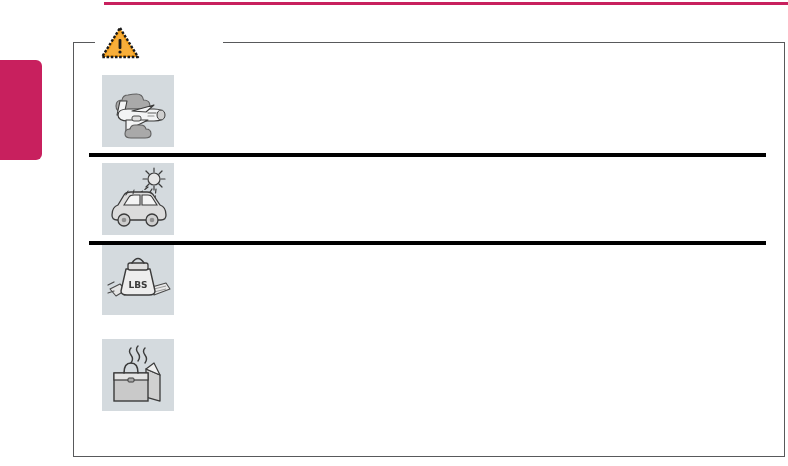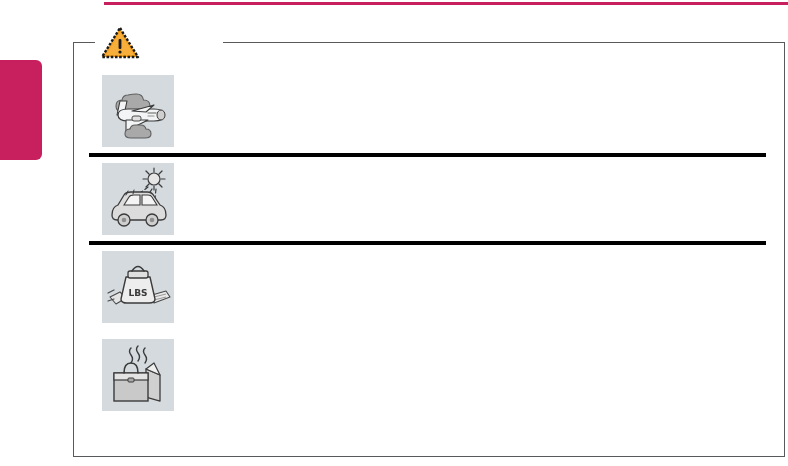--- a/index.html
+++ b/index.html
@@ -189,21 +189,21 @@
 
         <g stroke="#3b3b3b" stroke-width="1" stroke-linecap="round">
           <line x1="26" y1="28" x2="24" y2="32"></line>
           <line x1="32" y1="27" x2="31" y2="31"></line>
         </g>
       </svg>
     </div>
     <div class="row-text"></div>
   </div>
 
-  <div class="row row-3" style="left:28px; top:208px;text-align:right;">
+  <div class="row row-3" style="left:28px; top:200px;text-align:right;">
     <div class="icon-tile">
       <svg viewBox="0 0 72 72" xmlns="http://www.w3.org/2000/svg">
 
         <path d="M8 46 l10 -5 l6 6 l-10 6 z" fill="#e4e4e4" stroke="#4a4a4a" stroke-width="1.1" stroke-linejoin="round"></path>
         <path d="M6 42 l6 -3 M6 50 l6 -2" stroke="#4a4a4a" stroke-width="1.2" stroke-linecap="round"></path>
 
         <path d="M50 44 l14 -4 l4 6 l-16 6 z" fill="#e9e9e9" stroke="#4a4a4a" stroke-width="1.1" stroke-linejoin="round"></path>
         <path d="M52 46 l12 -3 M52 49 l12 -3" stroke="#8f8f8f" stroke-width="0.9"></path>
 
         <path d="M22 44 q8 -6 16 -2 l6 6 l-22 4 z" fill="#d6d6d6" stroke="#4a4a4a" stroke-width="1.1" stroke-linejoin="round"></path>

